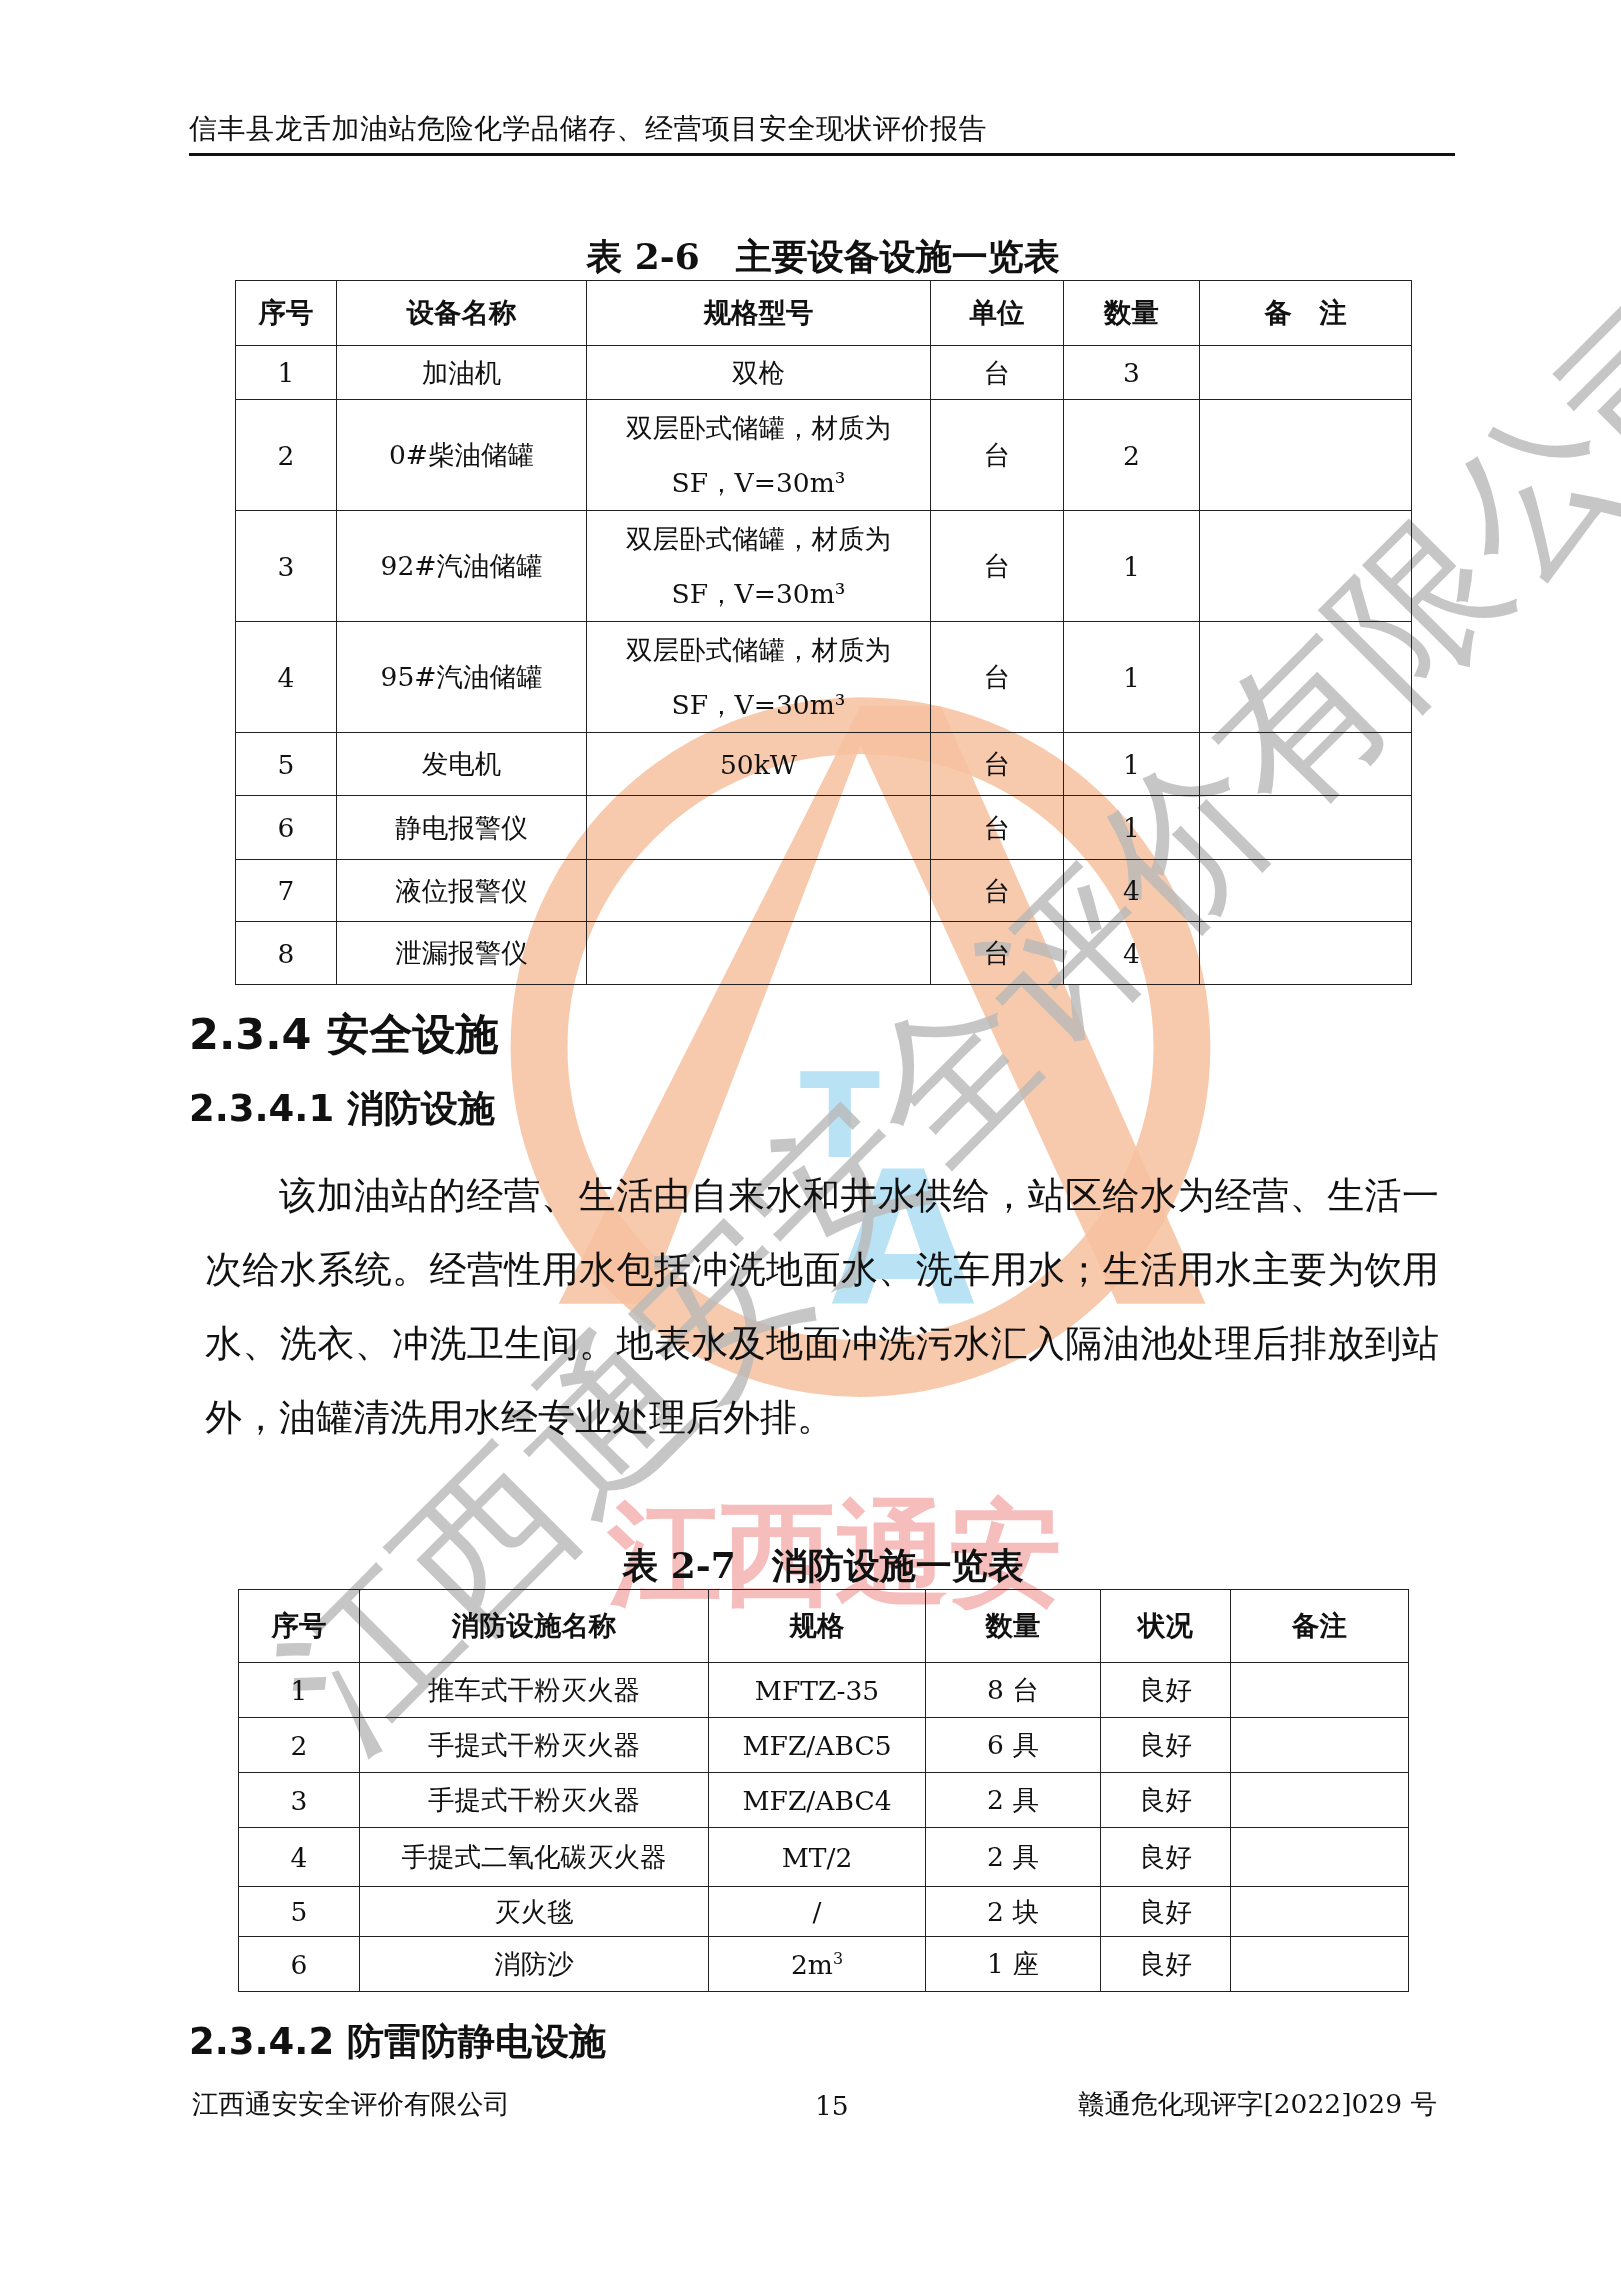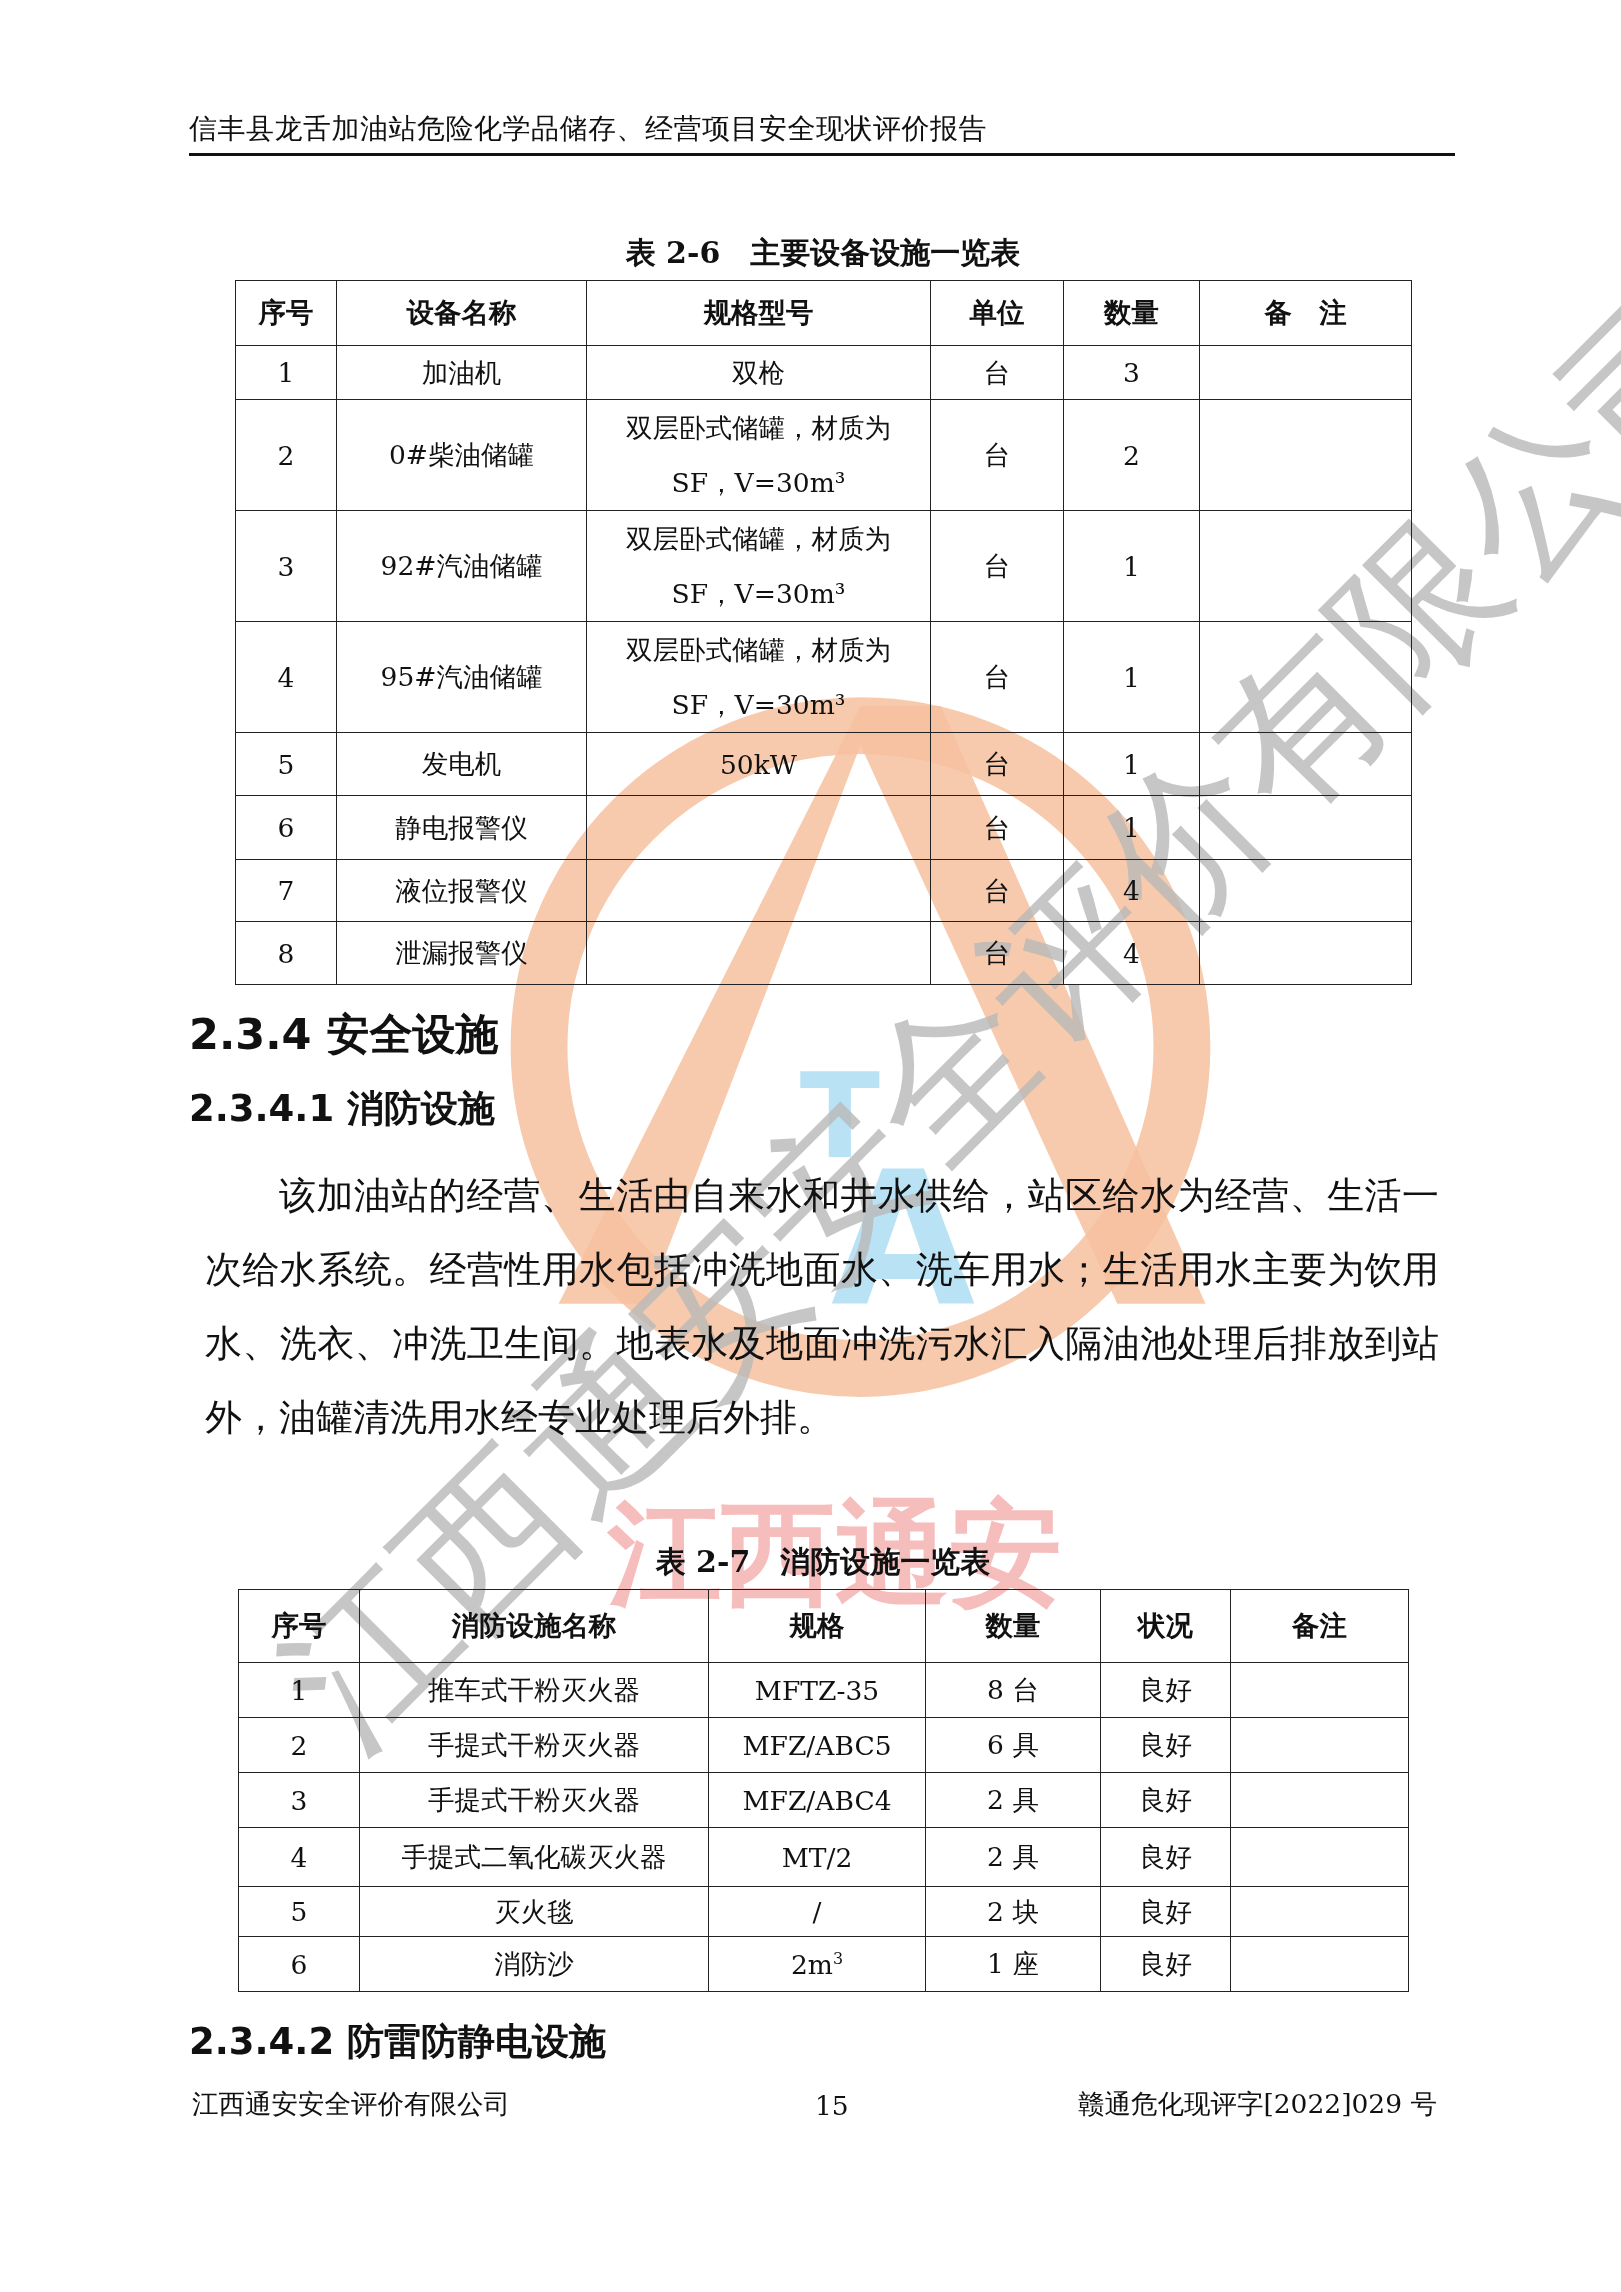--- a/index.html
+++ b/index.html
@@ -1,21 +1,21 @@
 <!DOCTYPE html>
 <html><head>
 <meta charset="utf-8">
 <style>
   html,body{margin:0;padding:0;background:#ffffff;}
   body{width:1621px;height:2293px;position:relative;overflow:hidden;
        font-family:"DejaVu Serif","Liberation Serif",serif;color:#111;}
   .abs{position:absolute;}
   .page-header{left:189px;top:110px;width:1266px;text-align:left;font-size:28px;letter-spacing:0.5px;}
   .header-rule{left:189px;top:153px;width:1266px;height:2.9px;background:#111;}
-  .caption{width:100%;text-align:center;font-weight:bold;font-size:30px;}
+  .caption{width:100%;text-align:center;font-weight:bold;font-size:36px;}
   table.grid{position:absolute;border-collapse:collapse;table-layout:fixed;padding-left:46px;}
   table.grid td, table.grid th{border:1.5px solid #222;text-align:center;vertical-align:middle;padding:0;font-weight:normal;}
   table.grid th{font-weight:bold;font-family:"DejaVu Sans","Liberation Sans",sans-serif;}
   #t26{left:235px;top:280px;width:1176px;font-size:26.5px;}
   #t26 th{font-size:27.4px;}
   #t26 td.spec{line-height:55px;}
   #t27{left:238px;top:1589px;width:1170px;font-size:26.5px;}
   #t27 th{font-size:27.4px;}
   .h2{left:189px;font-weight:bold;font-family:"DejaVu Sans","Liberation Sans",sans-serif;}
   .para{left:189px;width:1266px;font-size:37px;line-height:74px;text-align:justify;}

